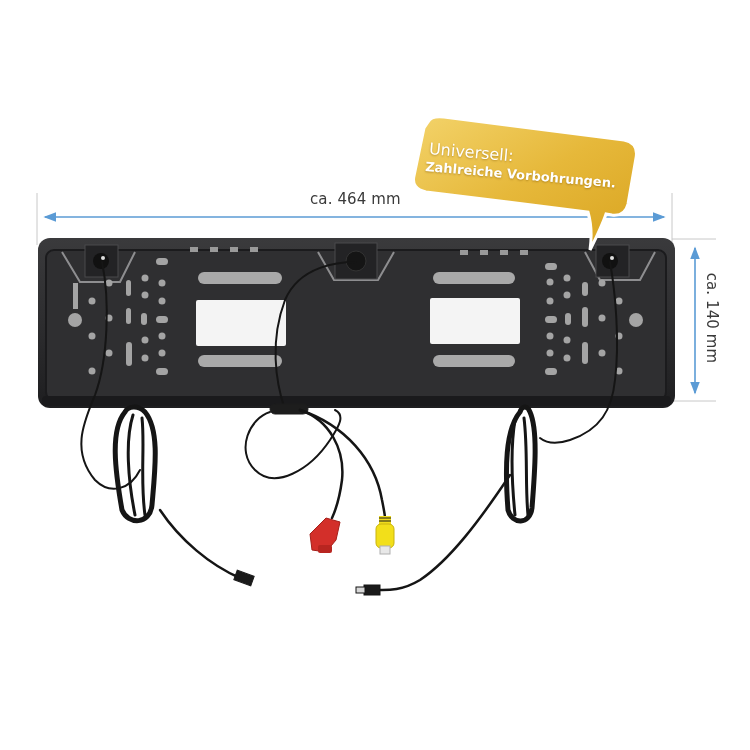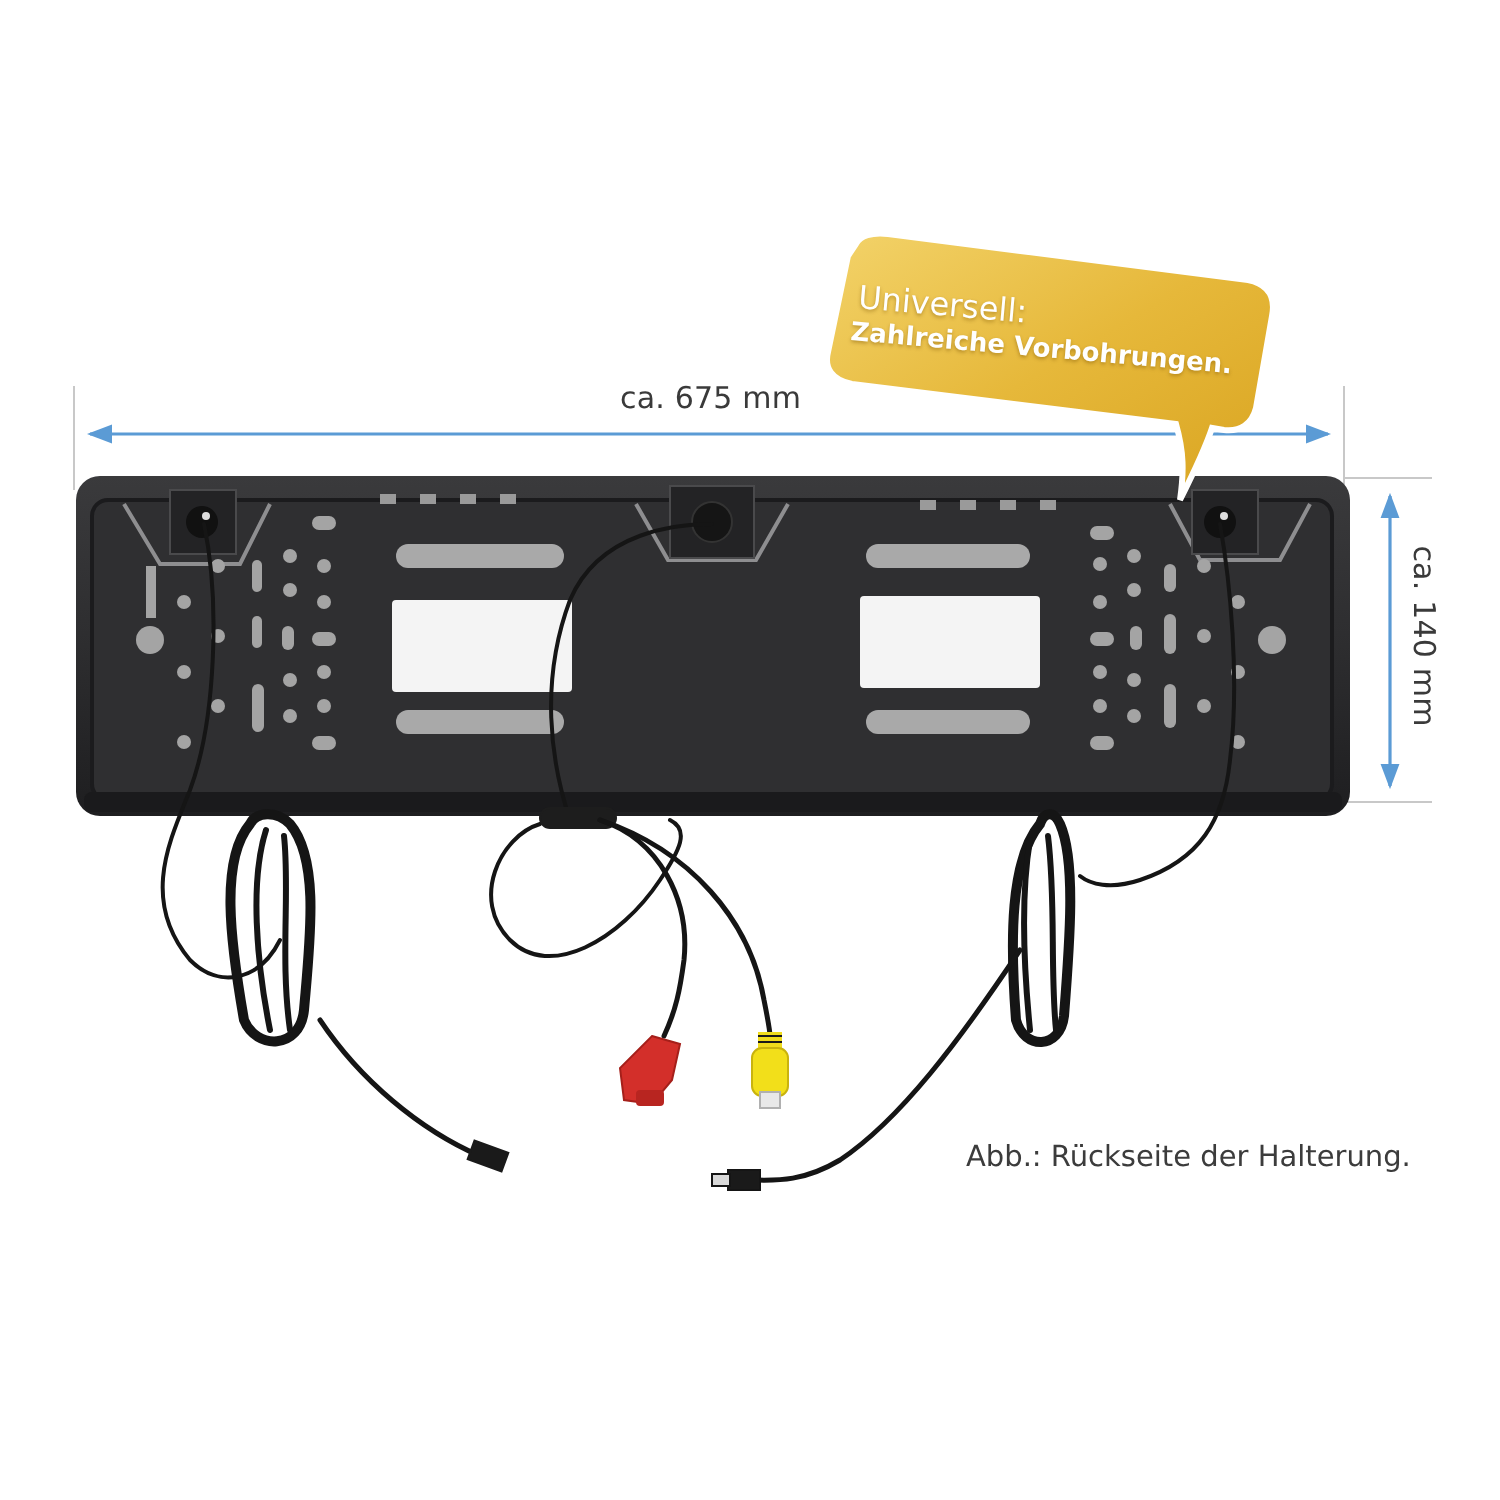--- a/index.html
+++ b/index.html
@@ -195,16 +195,15 @@
     <g>
       <path d="M428,122 C430,118 436,116 444,117 L624,140 C634,142 638,148 636,158 L628,204 C626,212 620,216 612,215 L606,214 C602,226 596,238 590,250 C592,236 592,226 588,212 L426,192 C416,190 412,184 414,176 L424,128 Z" fill="url(#bubbleGrad)" stroke="#ffffff" stroke-width="3"></path>
     </g>
   </svg>
 
   <div class="bubble-wrap">
     <div class="bubble-text bubble-line1">Universell:</div>
     <div class="bubble-text bubble-line2">Zahlreiche Vorbohrungen.</div>
   </div>
 
-  <div class="dim-text width-label">ca. 675 mm</div>
+  <div class="dim-text width-label">ca. 464 mm</div>
   <div class="dim-text height-label">ca. 140 mm</div>
-  <div class="caption">Abb.: Rückseite der Halterung.</div>
 </div>
 
 </body></html>

